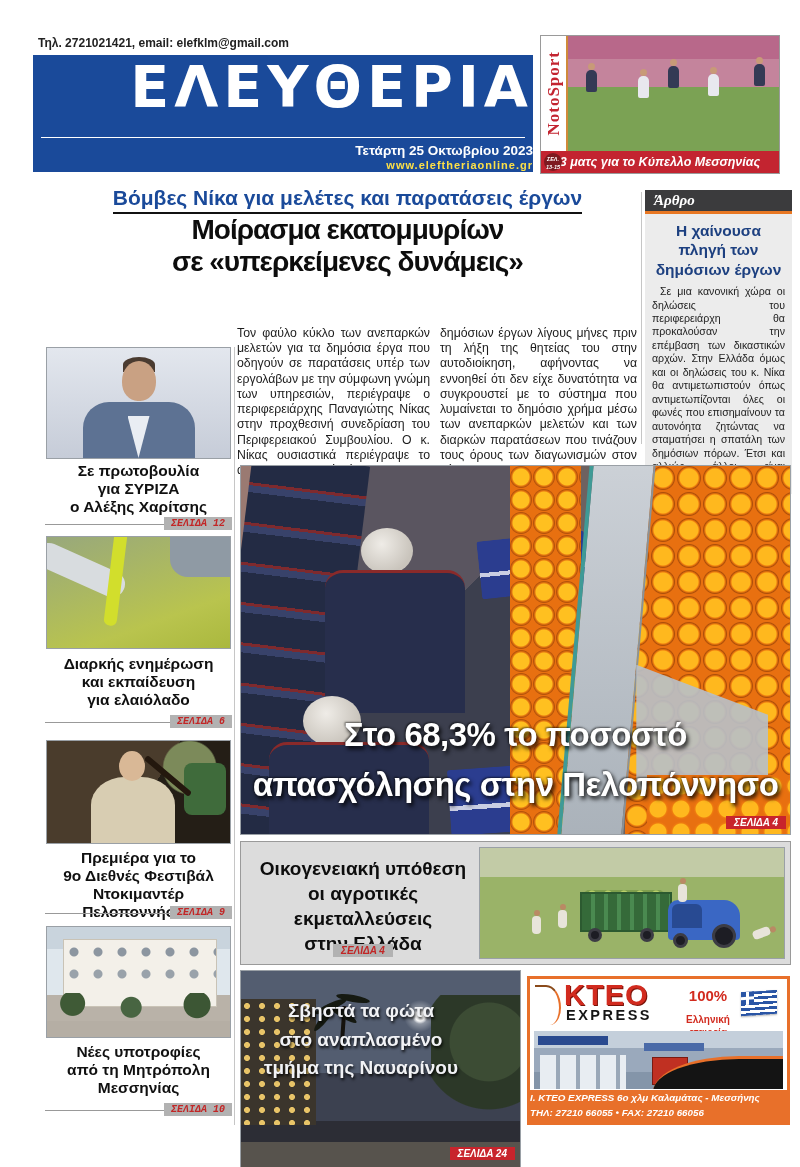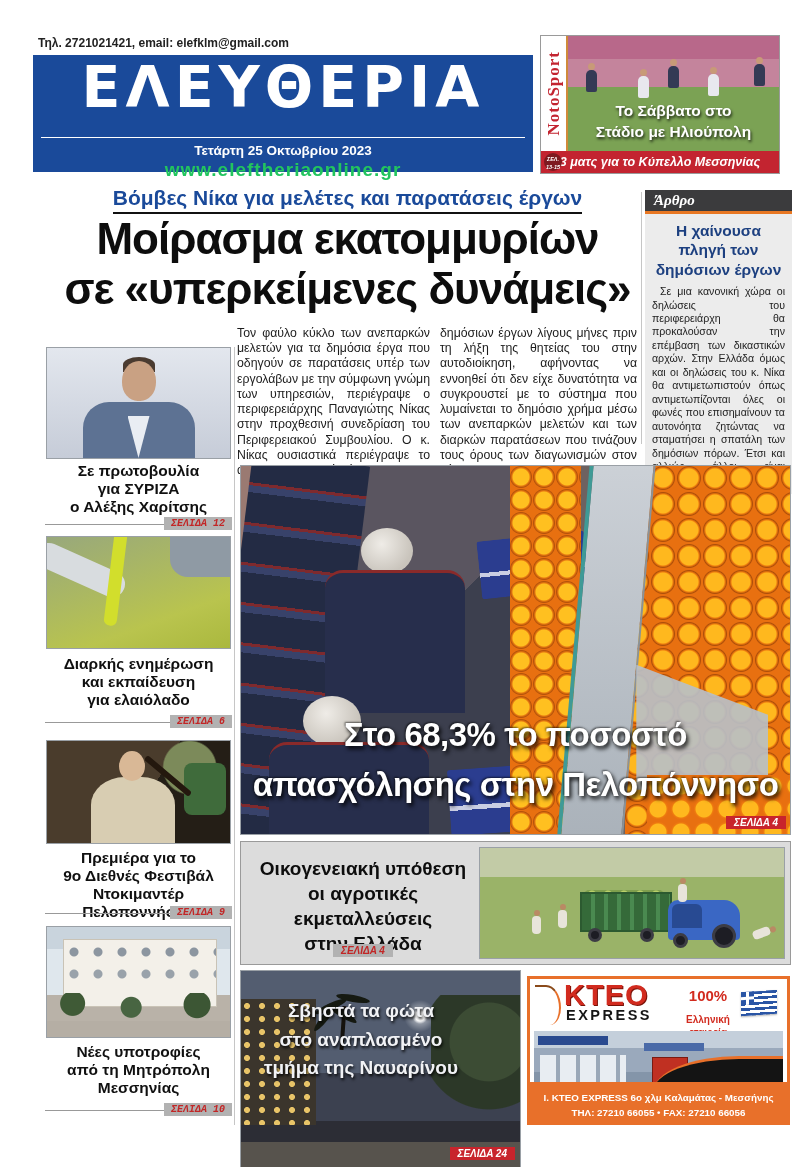--- a/index.html
+++ b/index.html
@@ -4,26 +4,26 @@
 <style>
   html,body{margin:0;padding:0;background:#fff;}
   .page{position:relative;width:800px;height:1167px;background:#fff;overflow:hidden;
         font-family:"Liberation Sans","DejaVu Sans",sans-serif;color:#111;}
   .abs{position:absolute;}
   .pre{white-space:pre-line;}
   
   .topbar{top:36px;left:38px;right:38px;height:16px;font-size:12px;font-weight:bold;color:#222;}
   .topbar .issue{position:absolute;right:0;top:0;}
   
-  .masthead{left:33px;top:55px;width:500px;height:117px;background:#1a4a9a;text-align:center;}
+  .masthead{left:33px;top:55px;width:500px;height:117px;background:#1a4a9a;text-align:right;}
   .logo{margin-top:4px;font-size:57px;font-weight:800;color:#fff;letter-spacing:5px;line-height:1.0;
         font-family:"DejaVu Sans","Liberation Sans",sans-serif;}
   .mast-rule{position:absolute;left:8px;right:8px;top:82px;border-top:1px solid #ffffff;}
   .mast-date{position:absolute;left:0;right:0;top:88px;color:#fff;font-weight:bold;font-size:13.5px;}
-  .mast-site{position:absolute;left:0;right:0;top:104px;color:#22c55e;font-weight:bold;font-size:19px;letter-spacing:1px;}
+  .mast-site{position:absolute;left:0;right:0;top:104px;color:#fde047;font-weight:bold;font-size:11px;letter-spacing:1px;}
   
   .noto{left:540px;top:35px;width:238px;height:137px;border:1px solid #9a9a9a;background:#fff;}
   .noto-brand{position:absolute;left:0;top:0;bottom:22px;width:25px;border-right:2px solid #d08a3a;
       display:flex;align-items:center;justify-content:center;}
   .noto-brand span{writing-mode:vertical-rl;transform:rotate(180deg);
       font-family:"Liberation Serif","DejaVu Serif",serif;font-weight:bold;font-size:17px;color:#c32430;letter-spacing:1px;}
   .noto-photo{position:absolute;left:27px;right:0;top:0;bottom:22px;overflow:hidden;
       background:linear-gradient(180deg,#b8688a 0 20%,#c4849c 20% 44%,#7ba254 44% 100%);}
   .ns-player{position:absolute;width:11px;height:22px;border-radius:5px 5px 2px 2px;background:#343a55;}
   .ns-player::before{content:"";position:absolute;top:-7px;left:2px;width:7px;height:7px;border-radius:50%;background:#c89a78;}
@@ -31,21 +31,21 @@
   .noto-head{position:absolute;left:0;right:0;bottom:8px;text-align:center;color:#fff;font-weight:bold;
       font-size:15.5px;line-height:1.35;text-shadow:1px 2px 3px rgba(0,0,0,.8);}
   .noto-strip{position:absolute;left:0;right:0;bottom:0;height:22px;background:#c32430;color:#fff;
       font-style:italic;font-weight:bold;font-size:12.5px;text-align:center;line-height:22px;}
   .noto-badge{position:absolute;left:3px;top:2px;width:18px;height:18px;border-radius:50%;background:#7e1a20;
       color:#fff;font-size:5.5px;font-weight:bold;text-align:center;line-height:1.5;padding-top:2px;box-sizing:border-box;white-space:pre-line;}
   
   .kicker-wrap{left:55px;top:186px;width:585px;text-align:center;}
   .kicker{display:inline-block;color:#1a4a9a;font-weight:bold;font-size:21px;border-bottom:2px solid #111;padding-bottom:2px;}
   .headline{left:40px;top:214px;width:615px;text-align:center;font-weight:bold;color:#0d0d0d;
-      font-size:44px;line-height:1.14;letter-spacing:-1px;}
+      font-size:28px;line-height:1.14;letter-spacing:-1px;}
   .bodycol{top:326px;height:132px;font-size:12.3px;line-height:1.24;text-align:justify;color:#1c1c1c;}
   .col1{left:237px;width:193px;}
   .col2{left:440px;width:197px;}
   .red-sq{color:#c32430;font-size:11px;}
   .pageref-inline{font-weight:bold;}
   
   .arthro{left:645px;top:190px;width:147px;height:304px;background:#ececec;}
   .arthro-label{height:21px;background:#3b3b3d;color:#fff;font-family:"Liberation Serif","DejaVu Serif",serif;
       font-style:italic;font-weight:bold;font-size:15px;line-height:21px;padding-left:9px;}
   .arthro-rule{height:3px;background:#e87722;}
@@ -156,22 +156,22 @@
       background:linear-gradient(#fff,#fff) center/13px 3px no-repeat,linear-gradient(#fff,#fff) center/3px 13px no-repeat,#2a55a5;}
   .ad-photo{position:absolute;left:4px;right:4px;top:52px;height:58px;overflow:hidden;
       background:linear-gradient(180deg,#c4cfdb 0 30%,#9aa9bc 30% 70%,#8495a9 70%);}
   .ad-sign{position:absolute;left:4px;top:5px;width:70px;height:9px;background:#2a4a8f;}
   .ad-sign2{position:absolute;left:110px;top:12px;width:60px;height:8px;background:#4a6aa8;}
   .ad-kiosk{position:absolute;left:118px;bottom:4px;width:34px;height:26px;background:#c03022;border:1px solid #7a1a12;}
   .ad-doors{position:absolute;left:6px;bottom:0;width:86px;height:34px;
       background:repeating-linear-gradient(90deg,#e8edf2 0 16px,#9aa8b8 16px 20px);}
   .ad-swoosh{position:absolute;right:-14px;bottom:-10px;width:58%;height:40px;background:#141414;
       border-radius:100% 0 0 12px/140% 0 0 12px;border-top:3px solid #e8702a;}
-  .ad-strip{position:absolute;left:0;right:0;bottom:0;height:31px;background:#e8702a;color:#fff;text-align:center;
-      font-weight:bold;font-size:9.8px;line-height:1.5;padding-top:9px;}
+  .ad-strip{position:absolute;left:0;right:0;bottom:0;height:31px;background:#e8702a;color:#fff;text-align:left;
+      font-weight:bold;font-style:italic;font-size:9.8px;line-height:1.5;padding-top:1px;}
 </style>
 </head>
 <body>
 
 <div class="page">
 
   <div class="abs topbar">
     <span>Τηλ. 2721021421, email: elefklm@gmail.com</span>
     <span class="issue">Αρ. φύλλου 13656 - Τιμή 1€</span>
   </div>
@@ -186,22 +186,20 @@
   <div class="abs noto">
     <div class="noto-brand">
       <span>NotoSport</span>
     </div>
     <div class="noto-photo">
       <div class="ns-player" style="left:18px;top:34px;"></div>
       <div class="ns-player white" style="left:70px;top:40px;"></div>
       <div class="ns-player" style="left:100px;top:30px;"></div>
       <div class="ns-player white" style="left:140px;top:38px;"></div>
       <div class="ns-player" style="left:186px;top:28px;"></div>
-      <div class="noto-head pre">Το Σάββατο στο
-Στάδιο με Ηλιούπολη</div>
     </div>
     <div class="noto-strip">
       <span>3 ματς για το Κύπελλο Μεσσηνίας</span>
       <div class="noto-badge pre">ΣΕΛ.
 13-15</div>
     </div>
   </div>
 
   <div class="abs kicker-wrap">
     <span class="kicker">Βόμβες Νίκα για μελέτες και παρατάσεις έργων</span>

